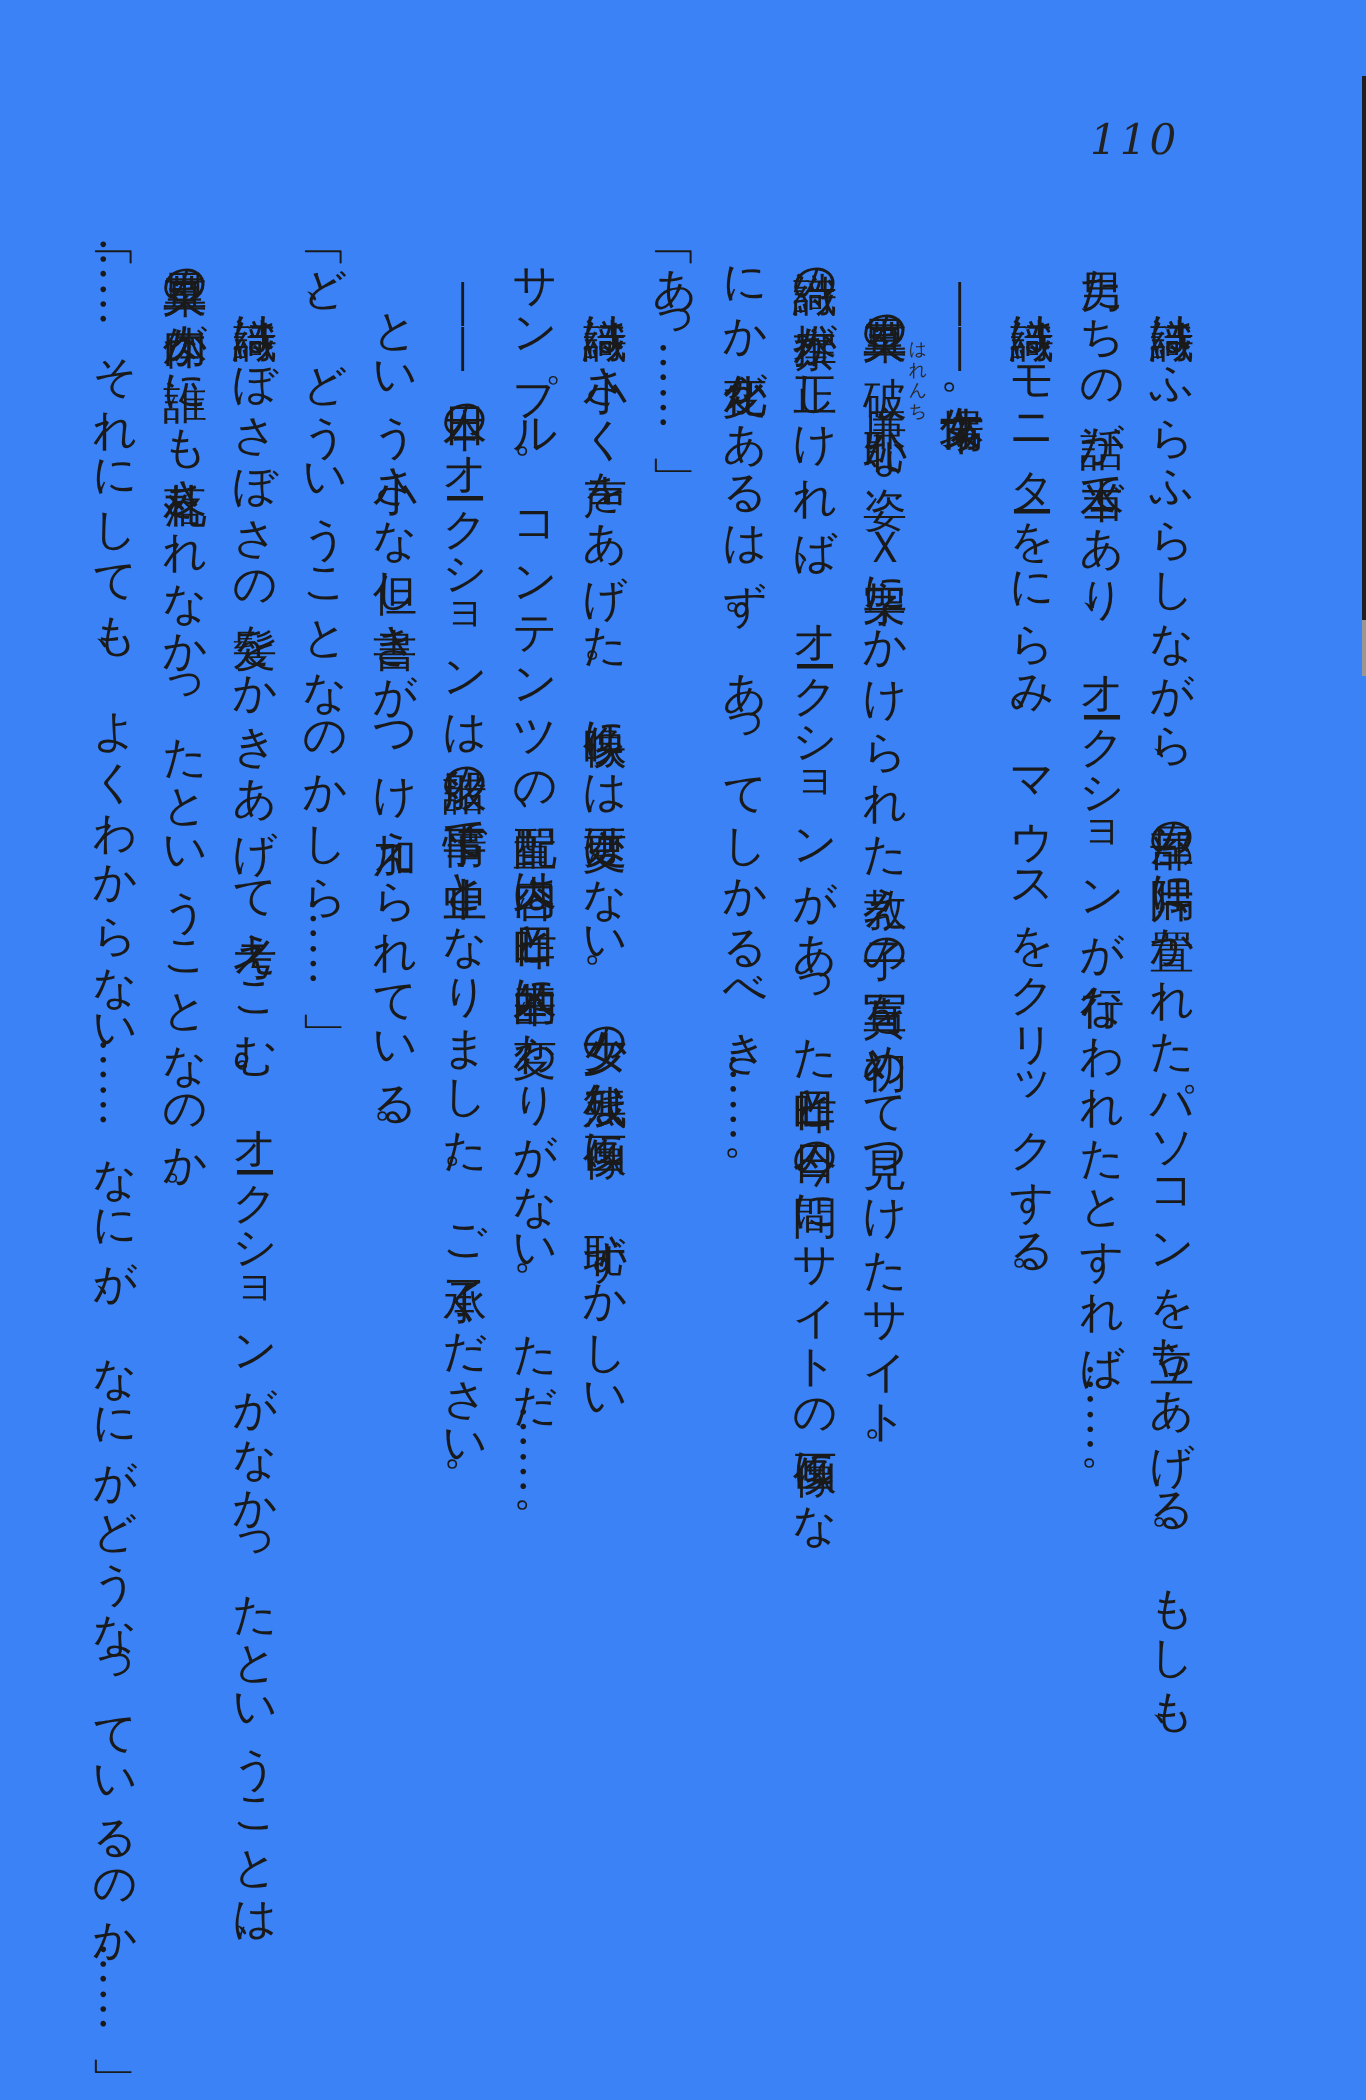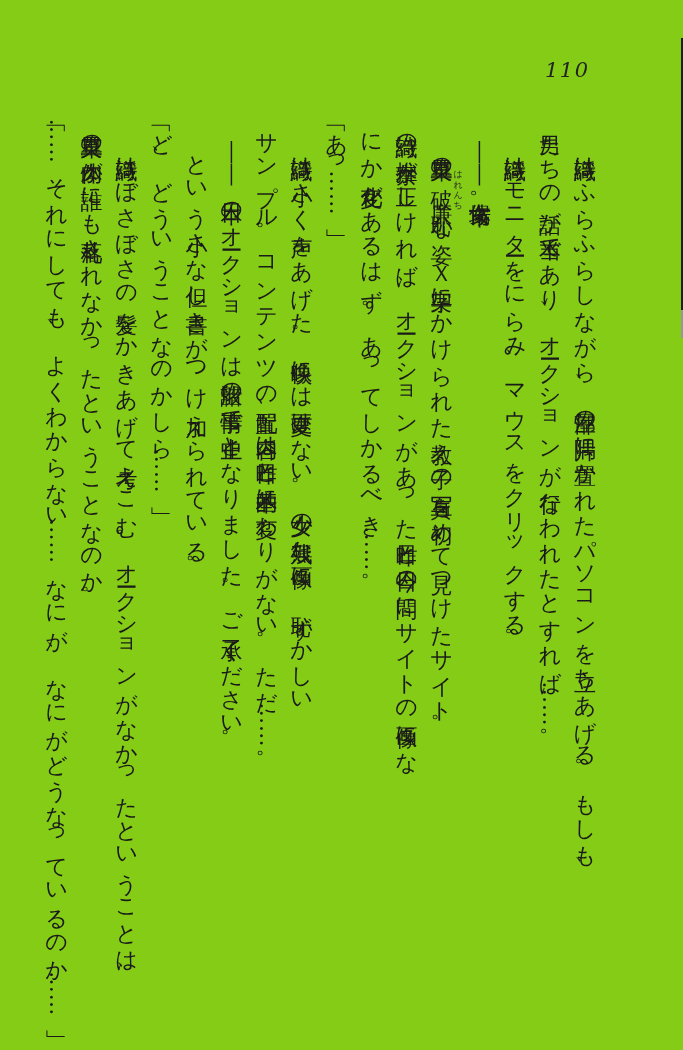--- a/index.html
+++ b/index.html
@@ -5,21 +5,21 @@
   
   html, body { margin: 0; padding: 0; }
   body {
     width: 683px; height: 1050px;
     background: #f2f1ee;
     font-family: "DejaVu Serif", "Liberation Serif", serif;
   }
   .page {
     position: relative;
     width: 683px; height: 1050px;
-    background: #84cc16;
+    background: #3b82f6;
     overflow: hidden;
     color: #1c1c1c;
   }
   .page-number {
     position: absolute;
     top: 58px; left: 545px;
     font-size: 21px;
     font-style: italic;
     letter-spacing: 1.5px;
     color: #222;

